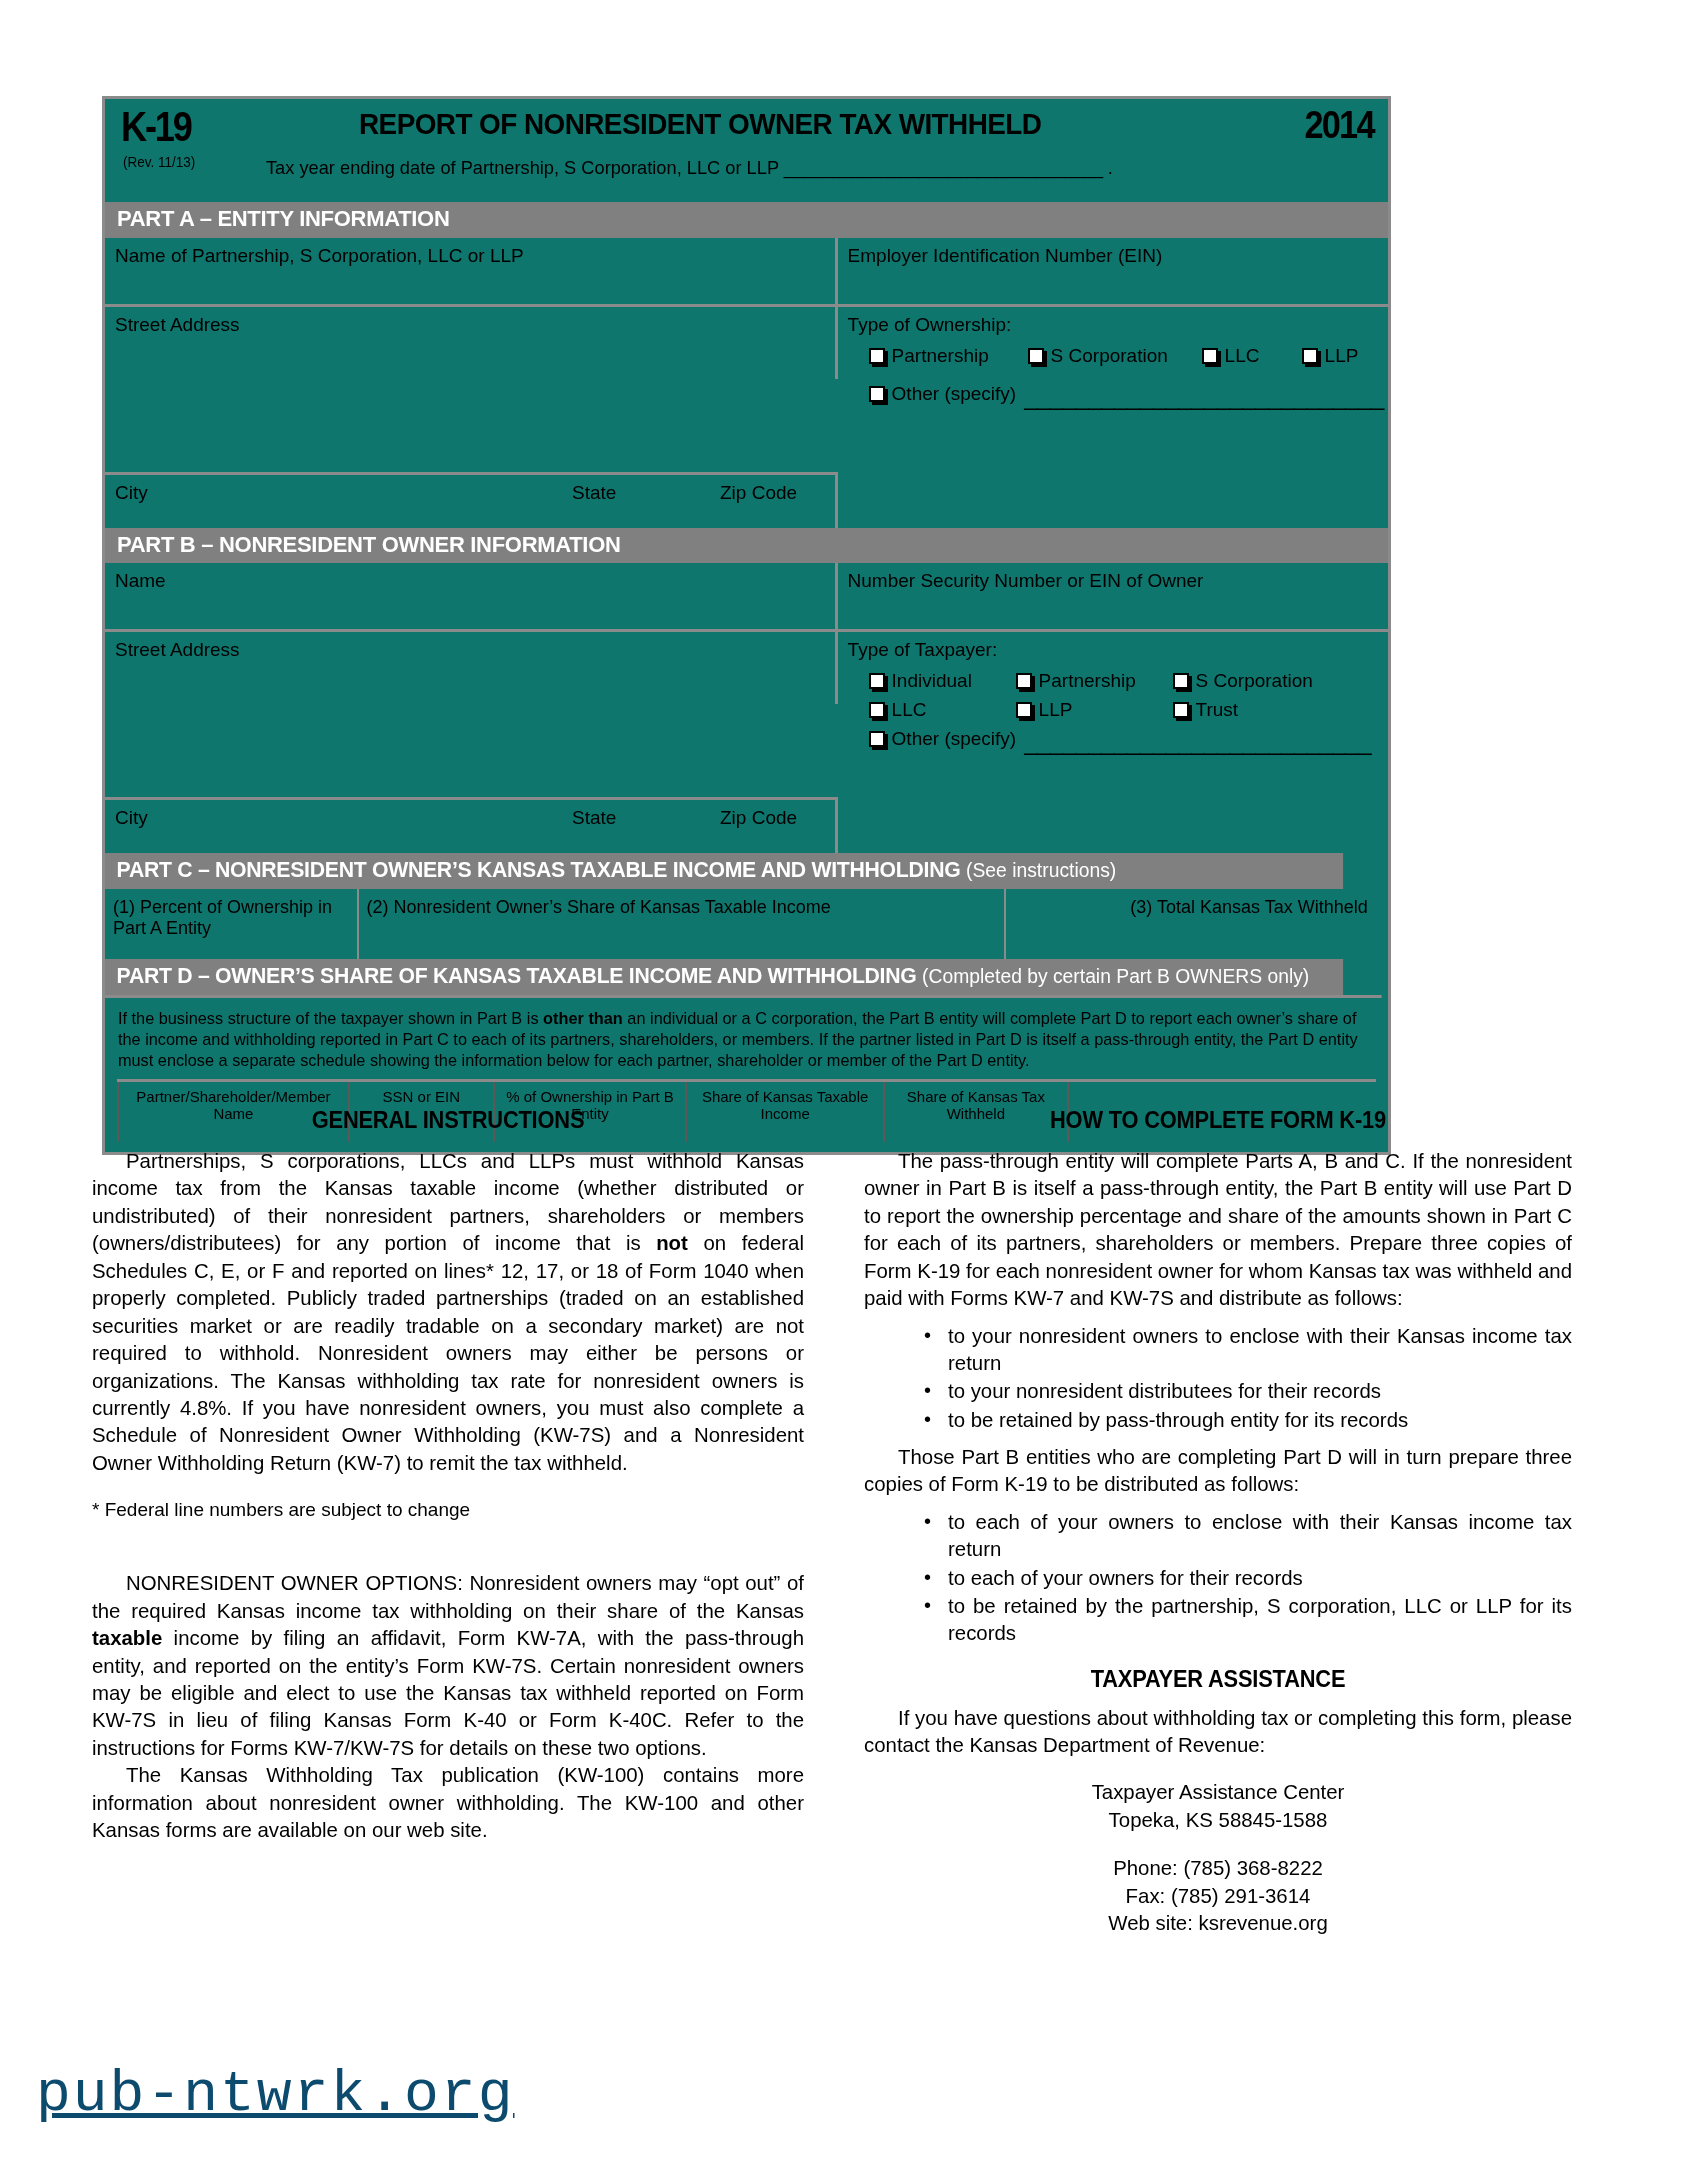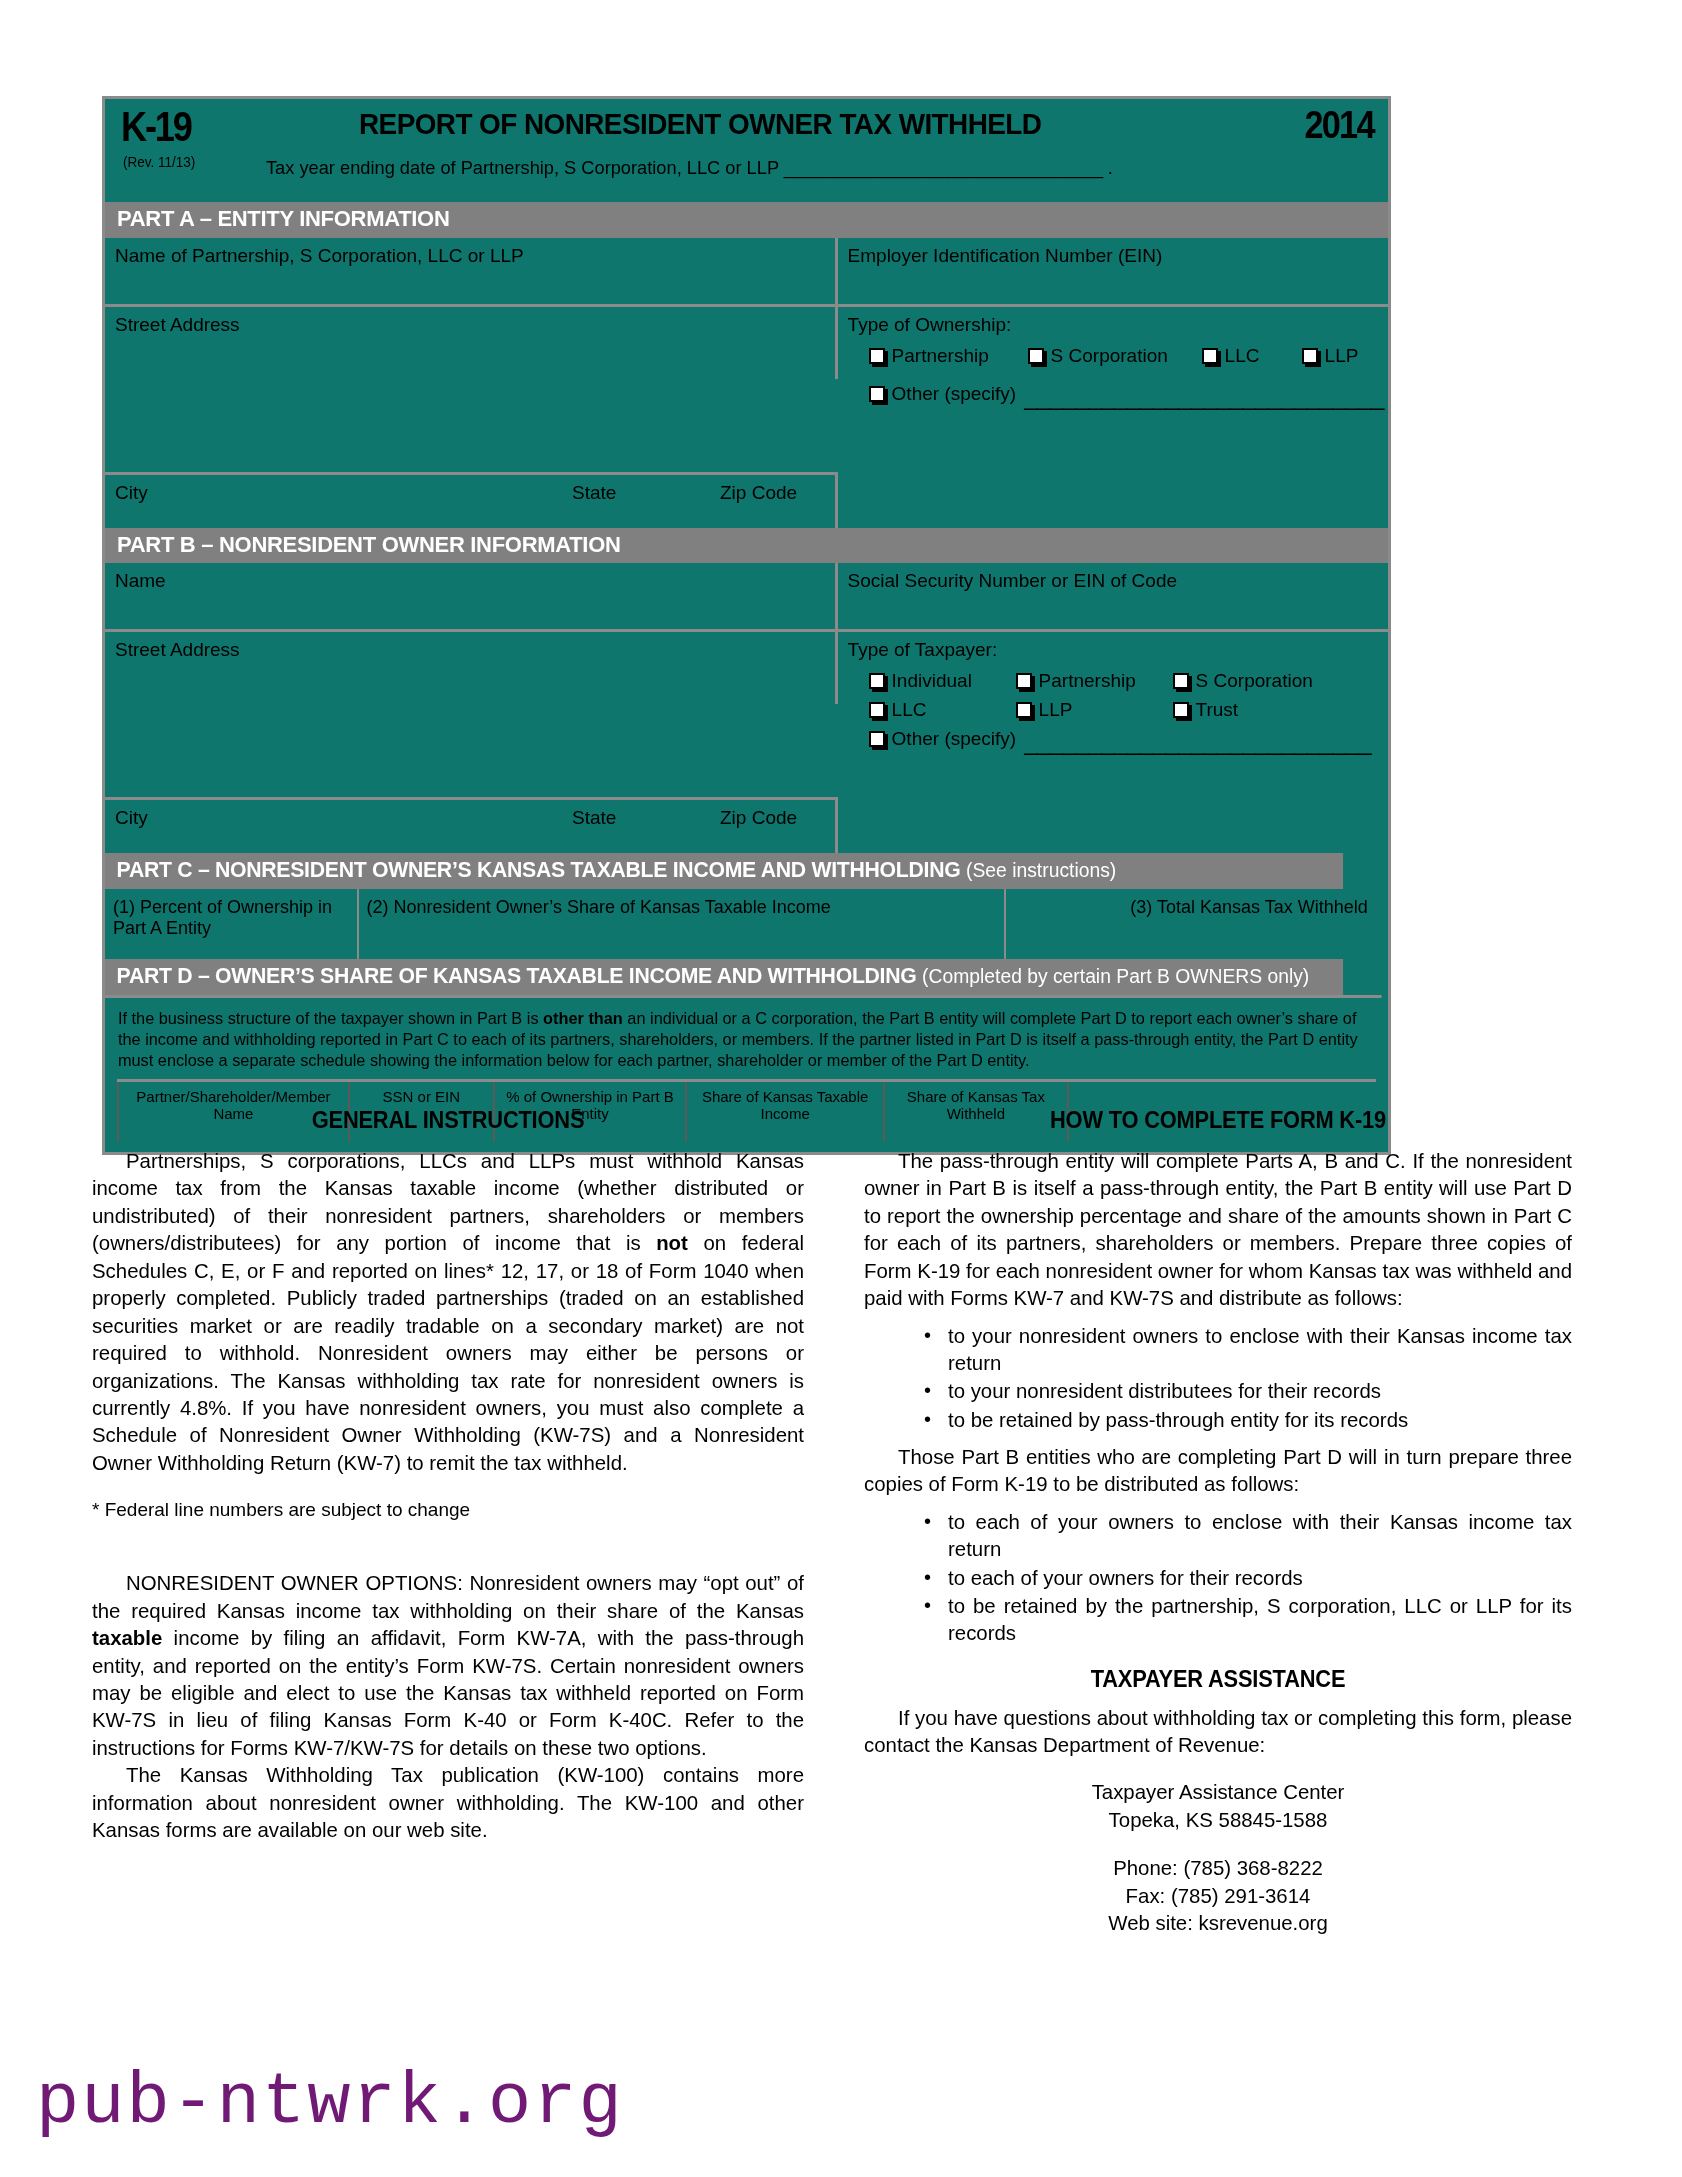--- a/index.html
+++ b/index.html
@@ -278,24 +278,25 @@
     font-size: 20.4px;
     line-height: 1.36;
   }
   .center-block .grp { margin-top: 20px; }
 
   .wm {
     position: absolute;
     left: 36px;
     top: 2062px;
     font-family: "Liberation Mono", "DejaVu Sans Mono", monospace;
-    font-size: 72px;
-    color: #701a75;
+    font-size: 58px;
+    color: #0c4a6e;
     letter-spacing: 2px;
     white-space: nowrap;
+    text-decoration: underline;
   }
 </style>
 </head>
 <body>
 
 <div class="page">
 
   <div class="form-box">
 
     <div class="hdr">
@@ -370,21 +371,21 @@
 
     <div class="partbar">
       <span>PART B – NONRESIDENT OWNER INFORMATION</span>
     </div>
 
     <div class="row first">
       <div class="cell lft h-name">
         <span class="lbl">Name</span>
       </div>
       <div class="cell rgt h-name">
-        <span class="lbl">Social Security Number or EIN of Code</span>
+        <span class="lbl">Number Security Number or EIN of Owner</span>
       </div>
     </div>
 
     <div class="row">
       <div class="cell lft h-street">
         <span class="lbl">Street  Address</span>
       </div>
       <div class="cell rgt" style="height:165px;">
         <span class="lbl">Type of Taxpayer:</span>
         <div class="cbrow ownline">

